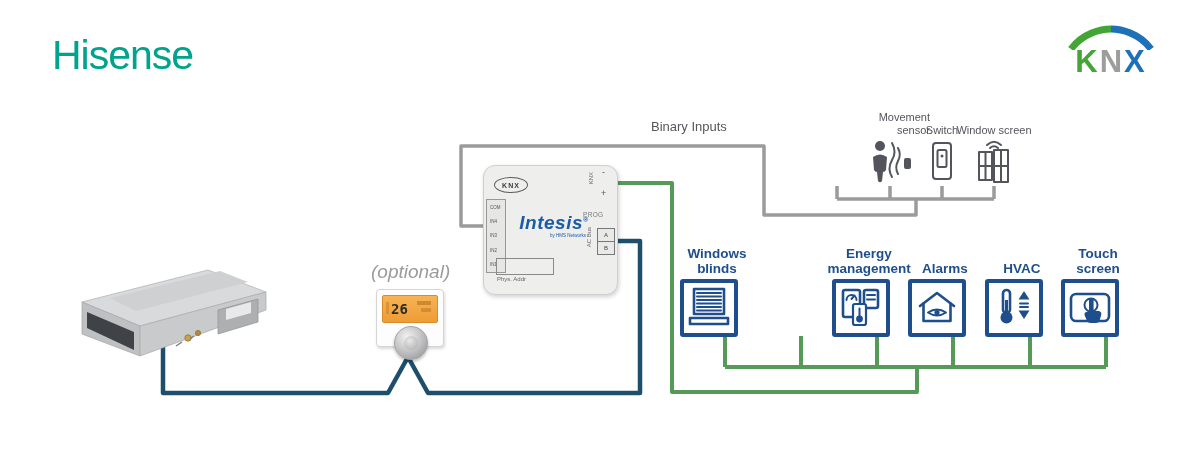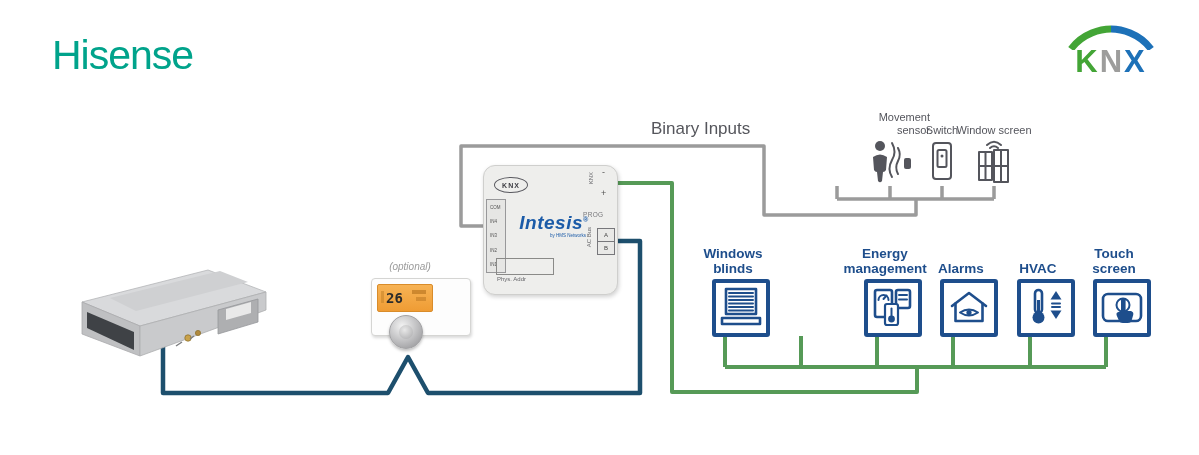--- a/index.html
+++ b/index.html
@@ -23,29 +23,29 @@
   .knx-logo { position:absolute; left:1063px; top:24px; width:96px; z-index:2; text-align:center; }
   .knx-arc { display:block; margin:0 auto; }
   .arc-l { stroke:var(--knx-green,#43a536); stroke-width:7; fill:none; }
   .arc-r { stroke:var(--knx-blue,#1d71b8);  stroke-width:7; fill:none; }
   .knx-letters { font-size:31px; font-weight:bold; letter-spacing:2px; line-height:28px; margin-top:-2px; }
   .knx-k { color:var(--knx-green,#43a536); }
   .knx-n { color:var(--knx-gray,#9d9d9c); }
   .knx-x { color:var(--knx-blue,#1d71b8); }
 
   
-  .bi-title { position:absolute; left:651px; top:119px; z-index:2; font-size:17px; color:#55565c; }
+  .bi-title { position:absolute; left:651px; top:119px; z-index:2; font-size:13px; color:#55565c; }
   .bi-item { position:absolute; top:108px; width:80px; z-index:2; display:flex; flex-direction:column; align-items:center; }
   .bi-label { min-height:28px; display:flex; align-items:flex-end; justify-content:center;
               text-align:right; font-size:11px; line-height:12.5px; color:#54555c; }
   .gst { stroke:#54555c; fill:none; stroke-width:2; stroke-linecap:round; stroke-linejoin:round; }
   .gfl { fill:#54555c; stroke:none; }
 
   
-  .dev-item { position:absolute; top:232px; width:90px; z-index:2; display:flex; flex-direction:column; align-items:flex-end; }
+  .dev-item { position:absolute; top:232px; width:90px; z-index:2; display:flex; flex-direction:column; align-items:flex-start; }
   .dev-label { width:74px; min-height:44px; display:flex; align-items:flex-end; justify-content:center;
                text-align:center; font-size:13.5px; font-weight:bold; line-height:15px;
                color:var(--device-blue,#1e4e8c); margin-bottom:3px; }
   .dev-box { width:58px; height:58px; background:#fff; border:4px solid var(--device-blue,#1e4e8c);
              border-radius:3px; box-sizing:border-box; display:flex; align-items:center; justify-content:center; }
   .st  { stroke:var(--device-blue,#1e4e8c); fill:none; stroke-width:2.6; stroke-linecap:round; stroke-linejoin:round; }
   .sw2 { stroke-width:2; }
   .stw { stroke:var(--device-blue,#1e4e8c); fill:#fff; stroke-width:2.2; }
   .fl  { fill:var(--device-blue,#1e4e8c); stroke:none; }
 
@@ -76,24 +76,24 @@
   .gw-term { display:block; height:12px; line-height:12px; text-align:center; font-size:6px; color:#444; }
   .gw-term-a { border-bottom:1px solid #77777b; }
   .gw-physaddr-box { position:absolute; left:12px; top:92px; width:56px; height:15px; border:1px solid #8a8a88; }
   .gw-physaddr-label { position:absolute; left:13px; top:110px; font-size:6px; color:#66666a; }
 
   
   .ac-unit { position:absolute; left:70px; top:262px; z-index:1; }
 
   
   .thermo { position:absolute; left:371px; top:261px; width:78px; z-index:2; text-align:center; }
-  .thermo-note { font-size:10px; font-style:italic; color:#9b9b9b; }
+  .thermo-note { font-size:19px; font-style:italic; color:#9b9b9b; }
   .thermo-body { position:relative; margin:6px auto 0; width:66px; height:56px; background:#fdfdfd;
                  border:1px solid #d5d5d3; border-radius:4px;
-                 box-shadow:1px 2px 3px rgba(0,0,0,0.15);padding-left:32px; }
+                 box-shadow:1px 2px 3px rgba(0,0,0,0.15); }
   .thermo-lcd { position:absolute; left:5px; top:5px; width:54px; height:26px;
                 background:linear-gradient(180deg,#f7b355,#ef9c34); border:1px solid #d98c2a;
                 border-radius:2px; display:flex; align-items:center; }
   .thermo-temp { font-family:"DejaVu Sans Mono", monospace; font-size:14px; font-weight:bold;
                  color:#2b2b2b; margin-left:8px; }
   .lcd-seg { position:absolute; right:6px; top:5px; width:14px; height:4px; background:#b8741f; opacity:.65; }
   .lcd-seg2 { position:absolute; right:6px; top:12px; width:10px; height:4px; background:#b8741f; opacity:.5; }
   .lcd-seg3 { position:absolute; left:3px; top:6px; width:3px; height:12px; background:#c07d24; opacity:.5; }
   .thermo-dial { position:absolute; left:17px; top:36px; width:32px; height:32px; border-radius:50%;
                  background:radial-gradient(circle at 38% 32%, #f3f3f3, #bcbcbe 55%, #8d8d90);

